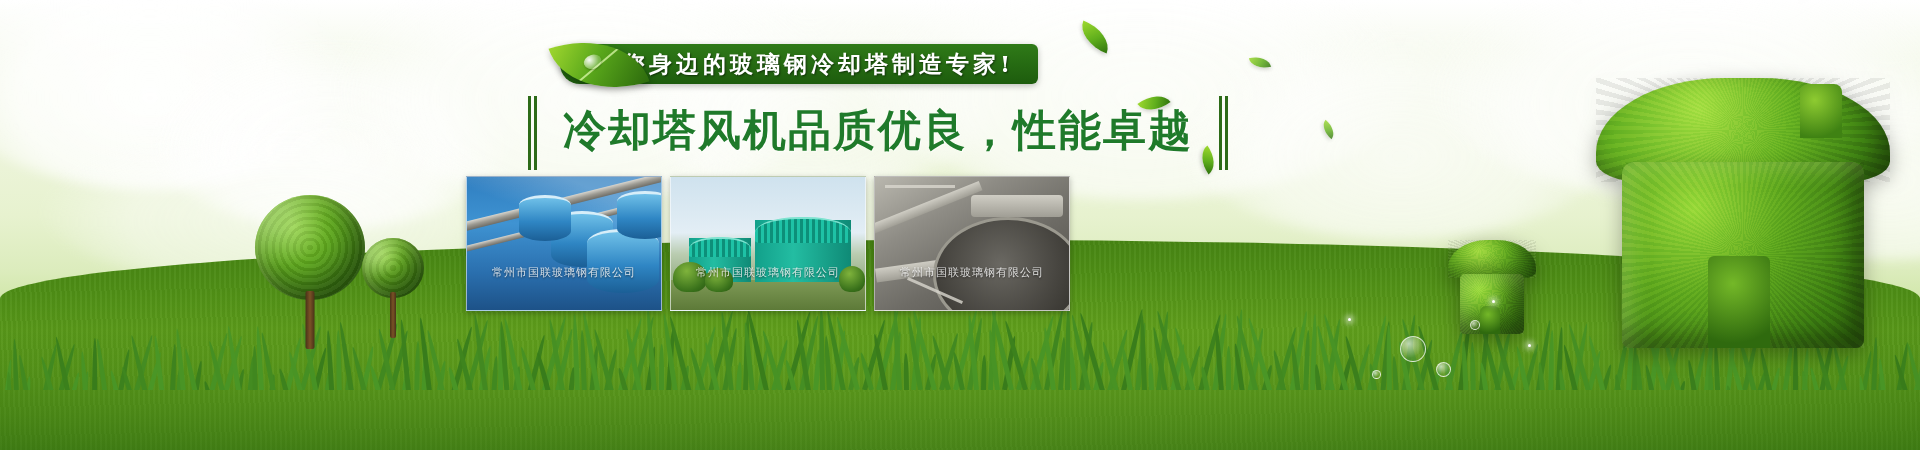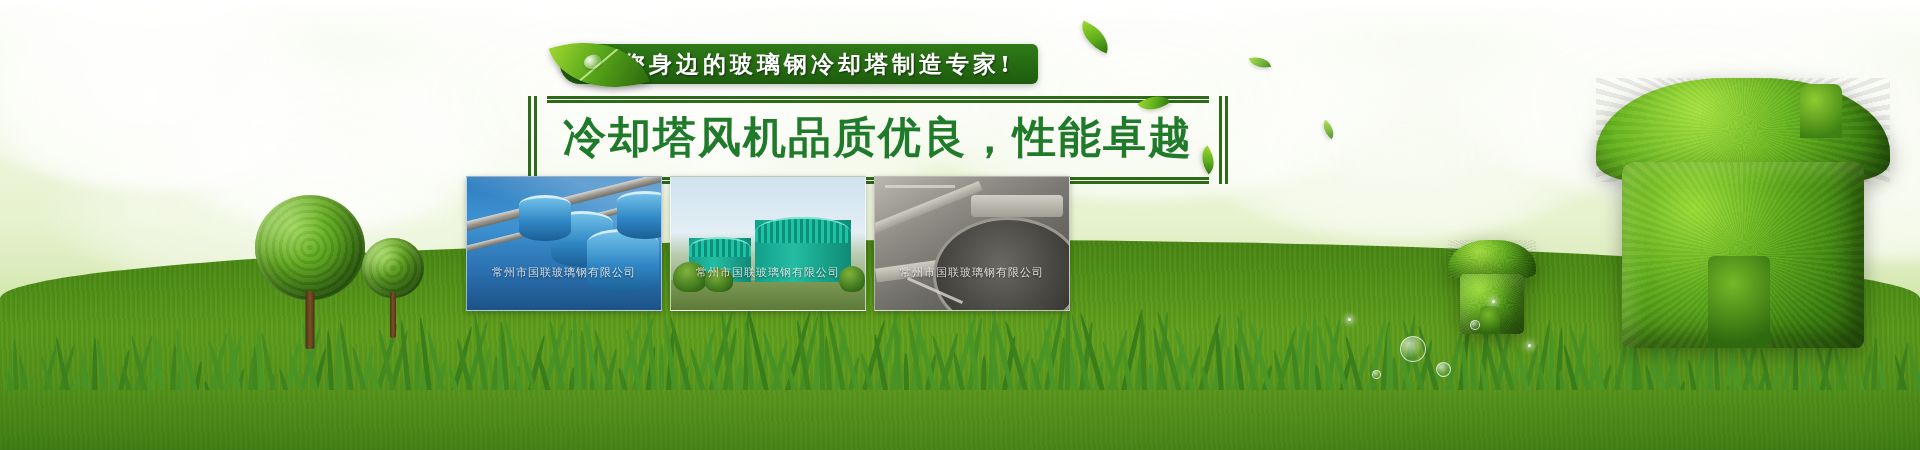--- a/index.html
+++ b/index.html
@@ -143,21 +143,21 @@
   .headline-wrap {
     position:absolute; left:518px; top:96px;
     display:flex; align-items:stretch;
   }
   .rule-left, .rule-right {
     width:9px;
     border-left:3px solid #2d6b18;
     border-right:3px solid #2d6b18;
     margin:0 10px;
   }
-  .headline-box { display:flex; flex-direction:column; }
+  .headline-box { display:flex; flex-direction:row; }
   .rule-top, .rule-bottom {
     height:7px;
     border-top:3px solid #2d6b18;
     border-bottom:3px solid #2d6b18;
   }
   .headline {
     color:#1f7a2a; font-size:43px; font-weight:bold;
     letter-spacing:2px; white-space:nowrap;
     padding:6px 16px 10px;
     font-family:"DejaVu Sans", sans-serif;

